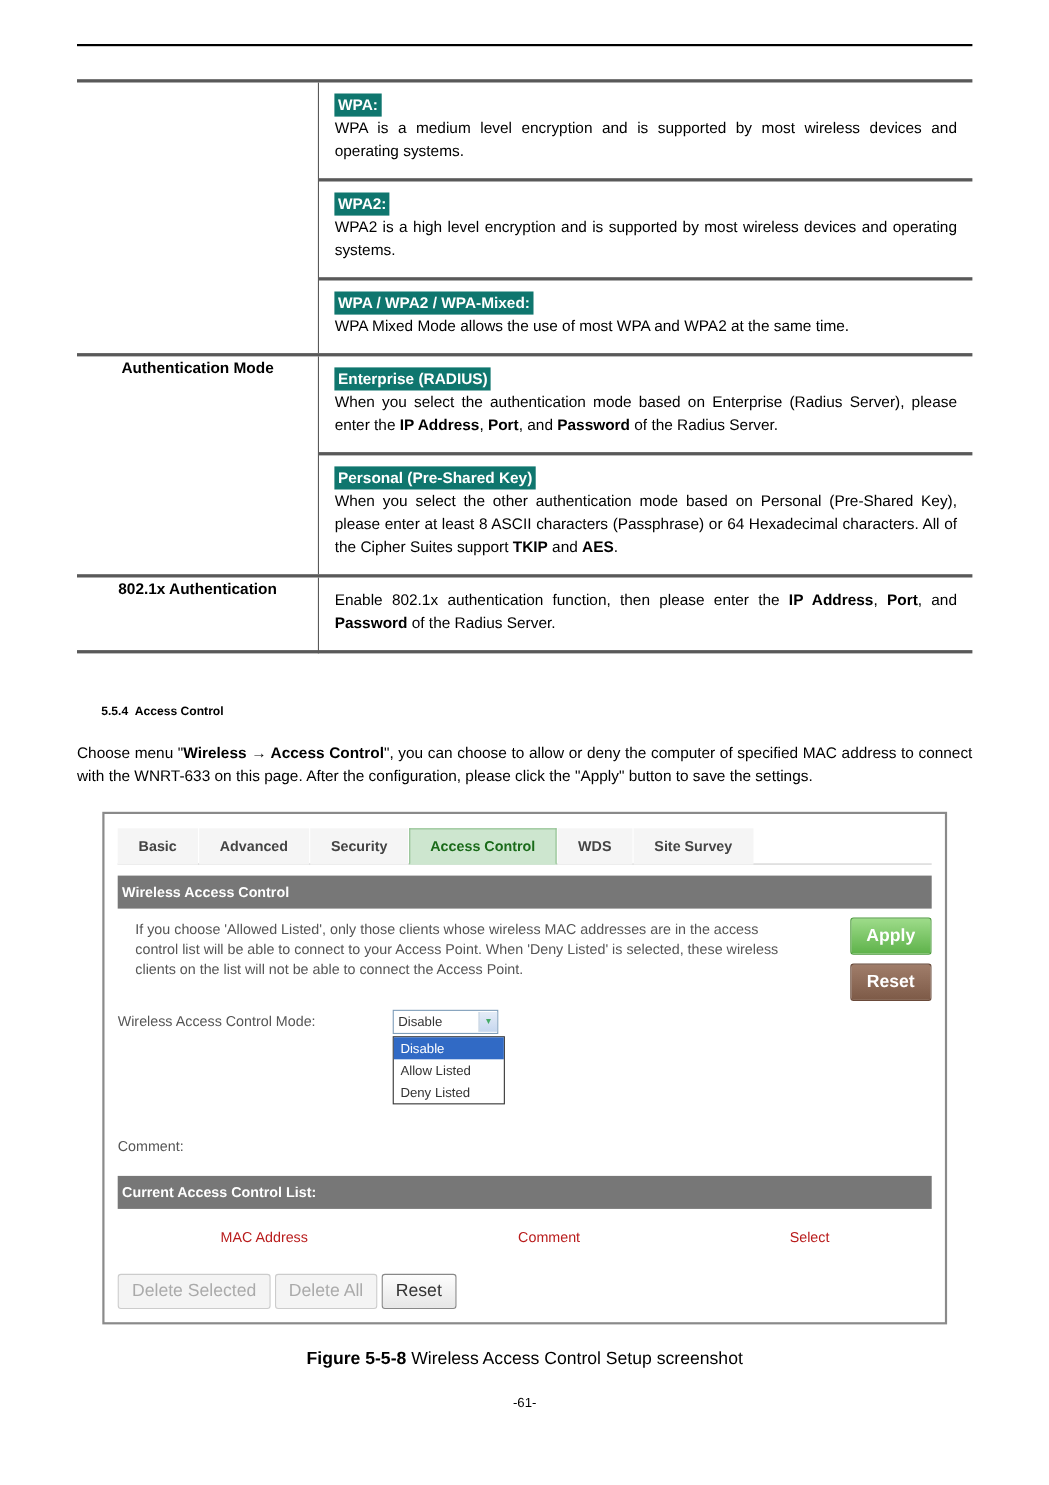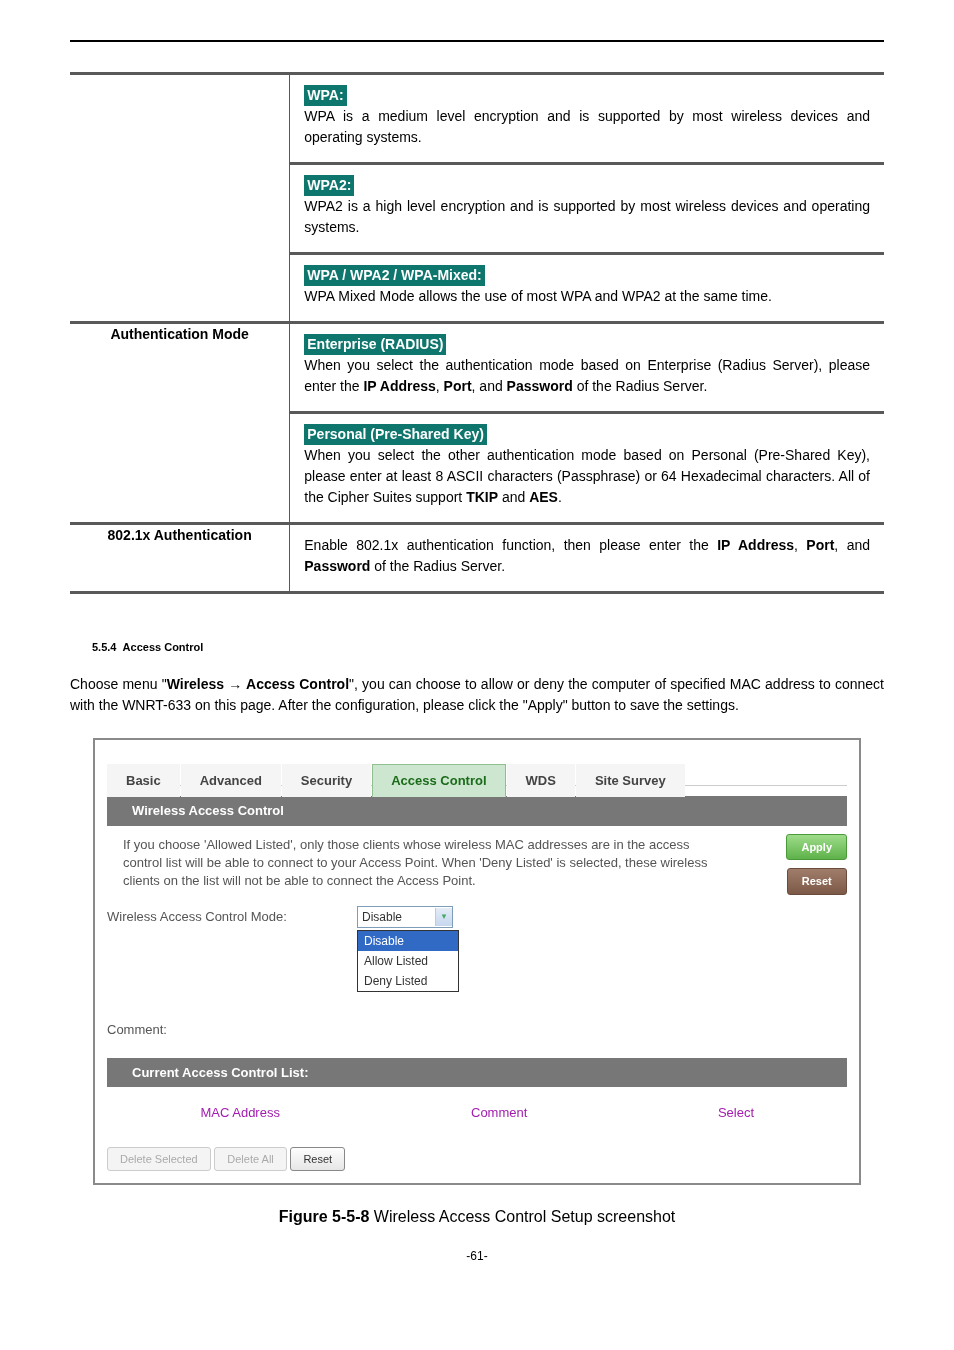--- a/index.html
+++ b/index.html
@@ -87,55 +87,55 @@
     padding: 6px 18px;
     font-weight: bold;
     font-family: Verdana, Arial, sans-serif;
     font-size: 13px;
     color: #444;
     border: 1px solid transparent;
     border-bottom: none;
     background: #f5f5f5;
     margin-right: 1px;
     position: relative;
-    top: 12px;
+    top: 1px;
   }
   .tab.active {
     background: #cde6cf;
     border: 1px solid #8fbf8f;
     border-bottom: 1px solid #cde6cf;
     color: #1a6b1a;
   }
   .panel-head {
     background: #777;
     color: #fff;
     font-weight: bold;
     font-family: Verdana, Arial, sans-serif;
     font-size: 13px;
-    padding: 5px 25px;
+    padding: 5px 4px;
     margin-top: 10px;
   }
   .help-text {
     color: #555;
     margin: 10px 0 12px 16px;
     line-height: 1.4;
   }
   .form-row {
     display: flex;
     align-items: center;
     margin: 4px 0;
   }
   .form-label {
     width: 250px;
     color: #555;
   }
   .btn {
     display: inline-block;
     padding: 3px 12px;
-    font-size: 11px;
+    font-size: 16px;
     font-family: Arial, sans-serif;
     border: 1px solid #888;
     background: linear-gradient(#fdfdfd, #e6e6e6);
     border-radius: 3px;
     color: #333;
     cursor: pointer;
   }
   .btn.green {
     padding: 4px 14px;
     background: linear-gradient(#9edc8a, #5eb24a);
@@ -188,21 +188,21 @@
     padding: 1px 6px;
     color: #333;
   }
   .dropdown-list div.sel {
     background: #316ac5;
     color: #fff;
   }
   .list-header-row {
     display: flex;
     padding: 16px 0;
-    color: #a21caf;
+    color: #b91c1c;
     border-bottom: 0;
     margin-bottom: 8px;
   }
   .list-header-row .col1 { width: 36%; text-align: center; }
   .list-header-row .col2 { width: 34%; text-align: center; }
   .list-header-row .col3 { width: 30%; text-align: center; }
   .caption {
     text-align: center;
     font-size: 16px;
     margin-top: 8px;

